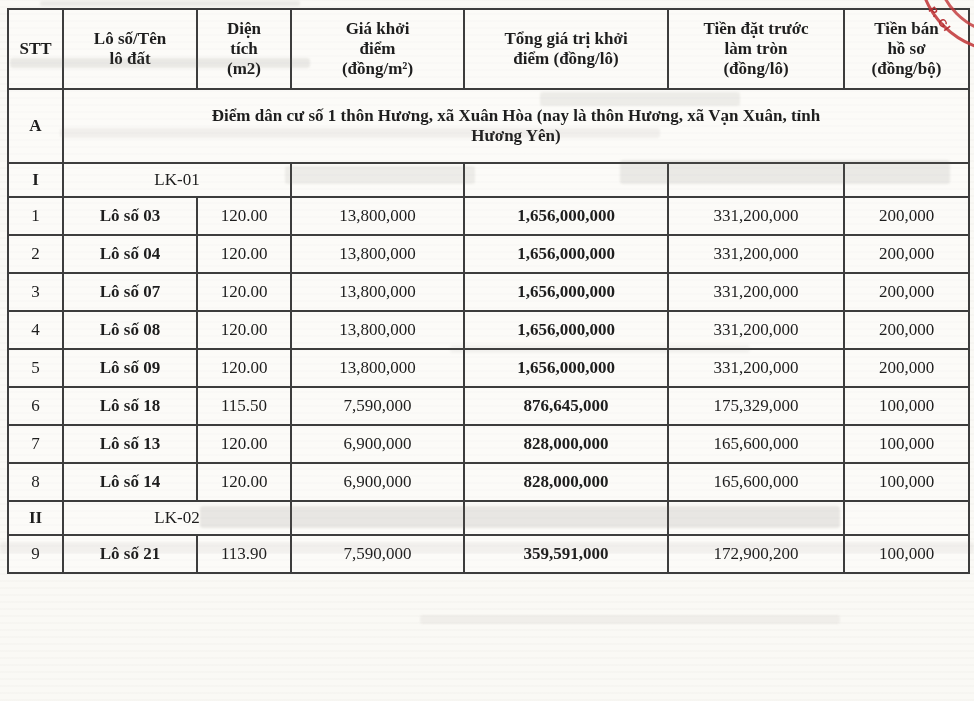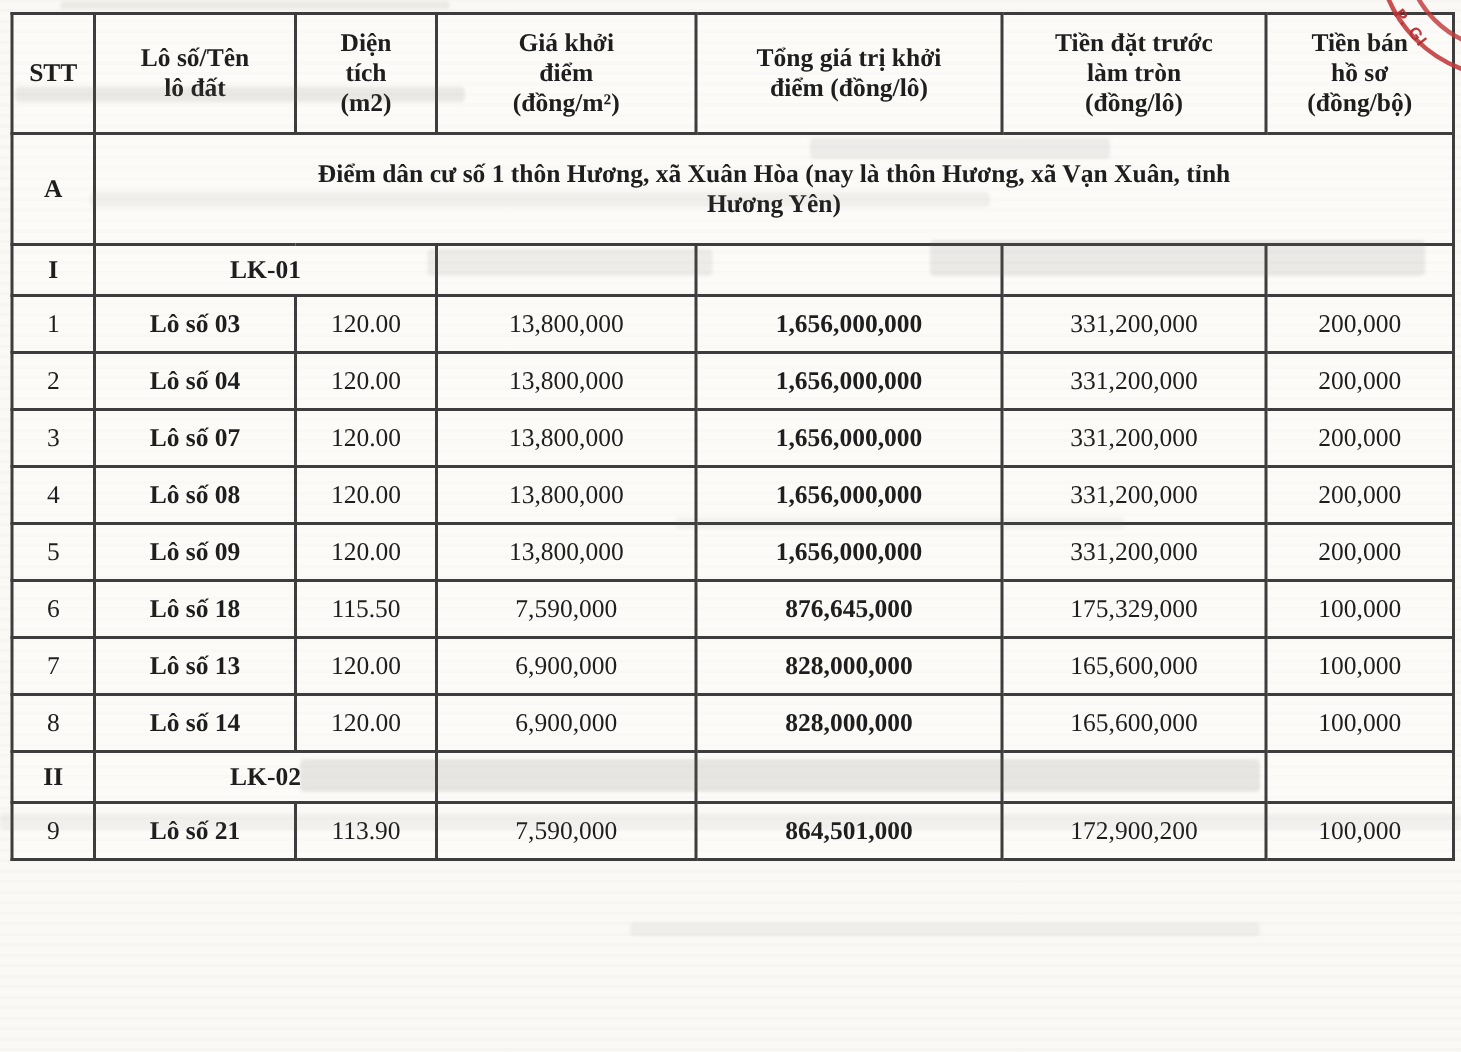--- a/index.html
+++ b/index.html
@@ -34,21 +34,21 @@
   .bold { font-weight:700; }
   .hdr  { font-weight:700; }
   .hdr .hw { margin:0 auto; }
   .hw-lot     { max-width:88px; }
   .hw-area    { max-width:52px; }
   .hw-unit    { max-width:84px; }
   .hw-total   { max-width:138px; }
   .hw-deposit { max-width:122px; }
   .hw-fee     { max-width:84px; }
   .section-title div { font-weight:700; }
-  .group-label { font-weight:700; }
+  .group-label { font-weight:400; }
   
   .streak {
     position:absolute; pointer-events:none; z-index:2;
     filter:blur(1.2px); border-radius:3px;
   }
   
   .stamp-arc {
     position:absolute; border-radius:50%; z-index:3;
     pointer-events:none; filter:blur(0.4px);
   }
@@ -197,21 +197,21 @@
         <td></td>
         <td></td>
         <td></td>
       </tr>
 
       <tr class="r-lot">
         <td>9</td>
         <td class="bold">Lô số 21</td>
         <td>113.90</td>
         <td>7,590,000</td>
-        <td class="bold">864,501,000</td>
+        <td class="bold">359,591,000</td>
         <td>172,900,200</td>
         <td>100,000</td>
       </tr>
     </tbody>
   </table>
 
   <div class="streak" style="left:40px;  top:1px;   width:260px; height:5px;  background:rgba(110,106,100,0.10);"></div>
   <div class="streak" style="left:10px;  top:58px;  width:300px; height:10px; background:rgba(110,106,100,0.12);"></div>
   <div class="streak" style="left:540px; top:92px;  width:200px; height:14px; background:rgba(110,106,100,0.10);"></div>
   <div class="streak" style="left:60px;  top:128px; width:600px; height:10px; background:rgba(110,106,100,0.08);"></div>

